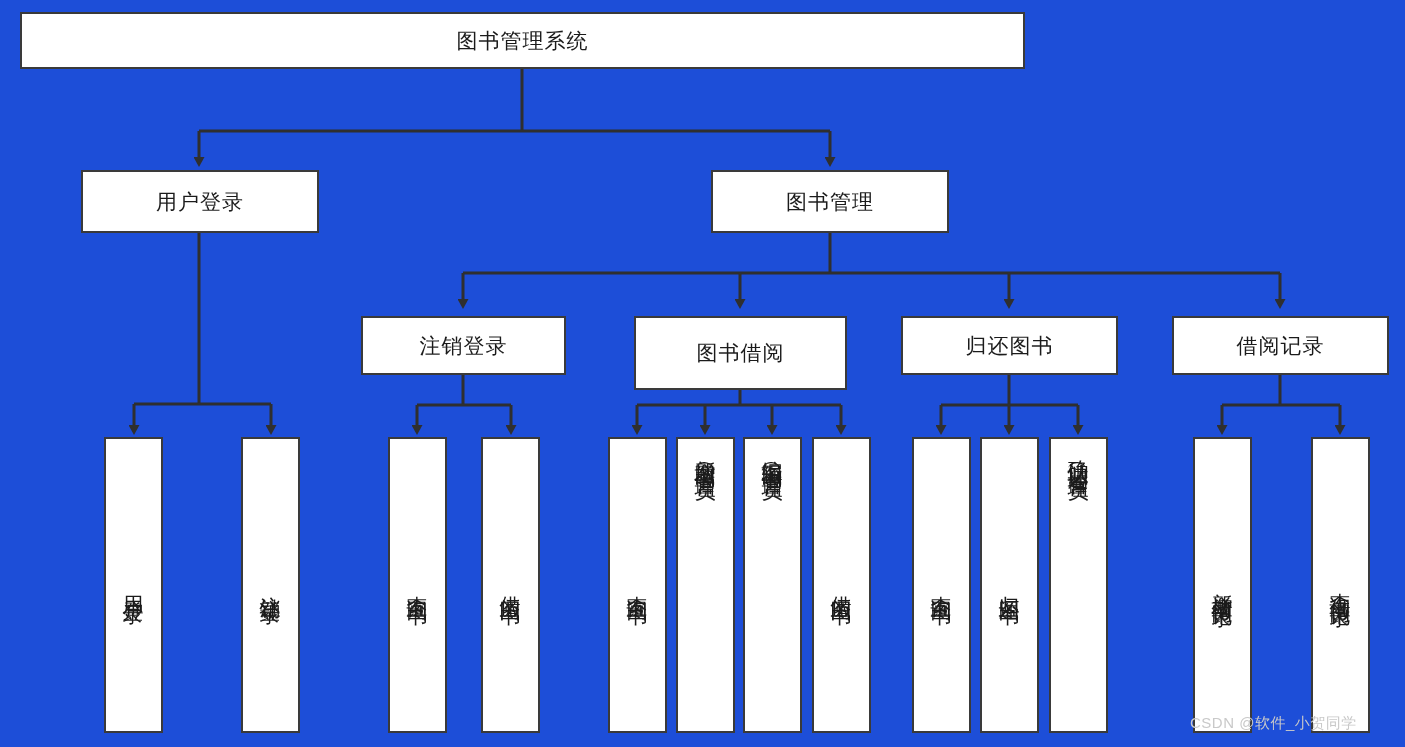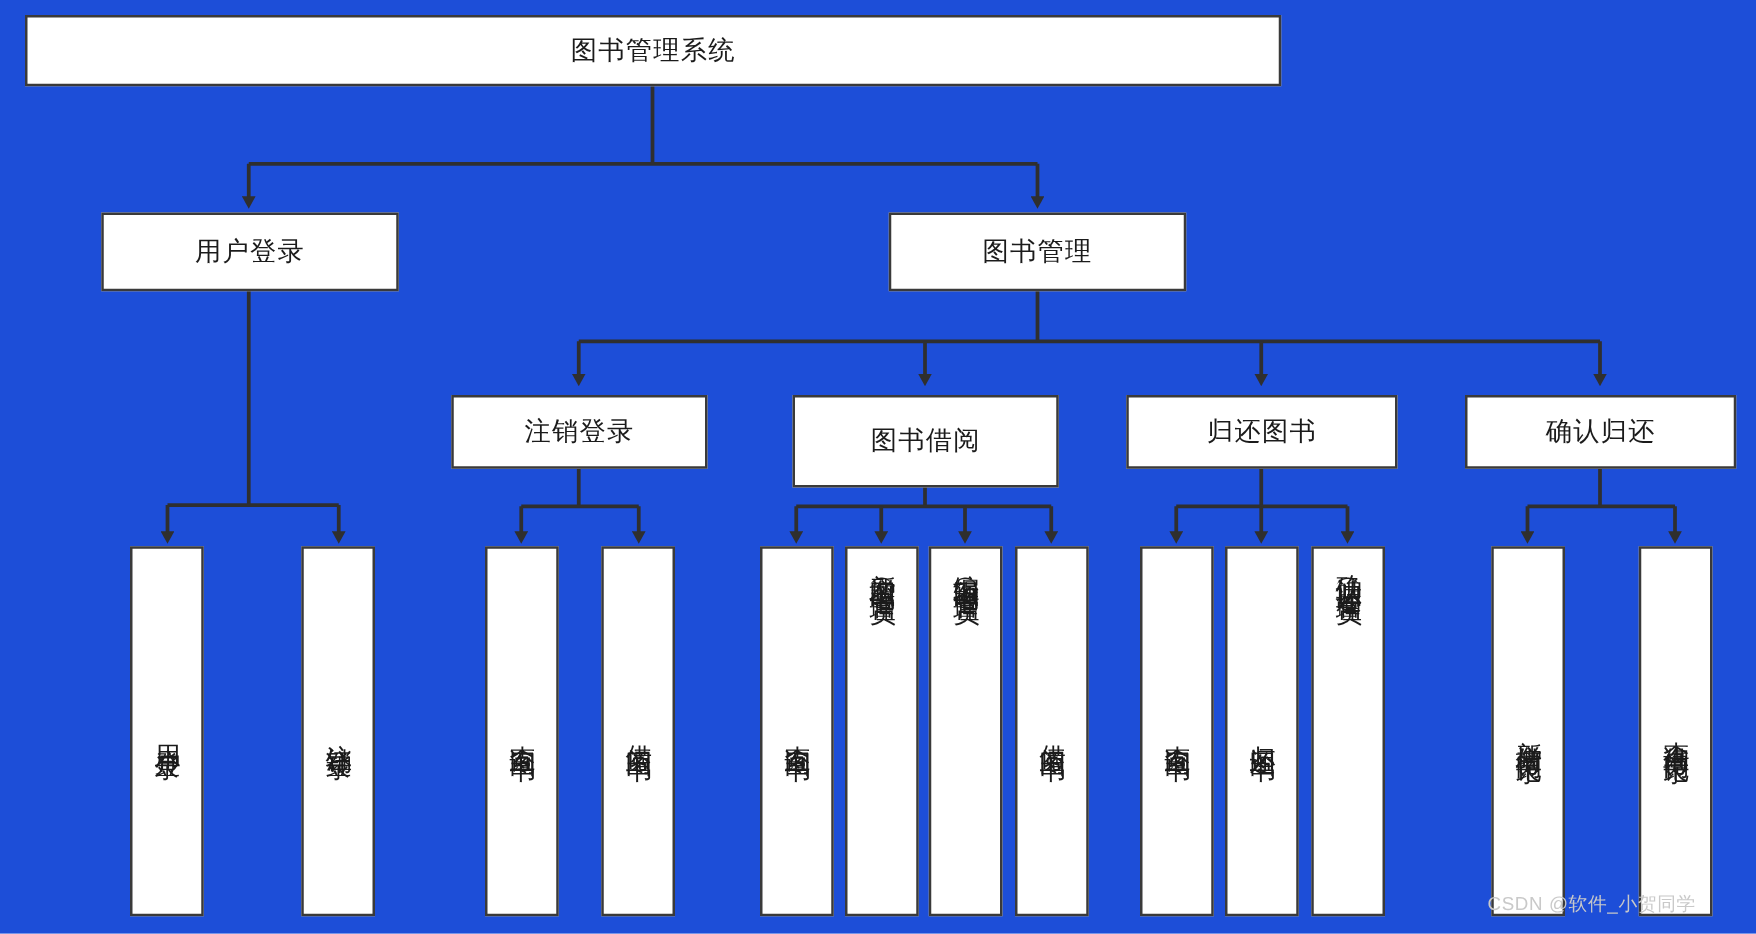--- a/index.html
+++ b/index.html
@@ -146,21 +146,21 @@
 
   <div class="node h" style="left:634px; top:316px; width:213px; height:74px;">
     <span class="label">图书借阅</span>
   </div>
 
   <div class="node h" style="left:901px; top:316px; width:217px; height:59px;">
     <span class="label">归还图书</span>
   </div>
 
   <div class="node h" style="left:1172px; top:316px; width:217px; height:59px;">
-    <span class="label">确认归还</span>
+    <span class="label">借阅记录</span>
   </div>
 
   <div class="node v mid" style="left:104px; top:437px; width:59px; height:296px;">
     <span class="label">用户登录</span>
   </div>
 
   <div class="node v mid" style="left:241px; top:437px; width:59px; height:296px;">
     <span class="label">注销登录</span>
   </div>
 

